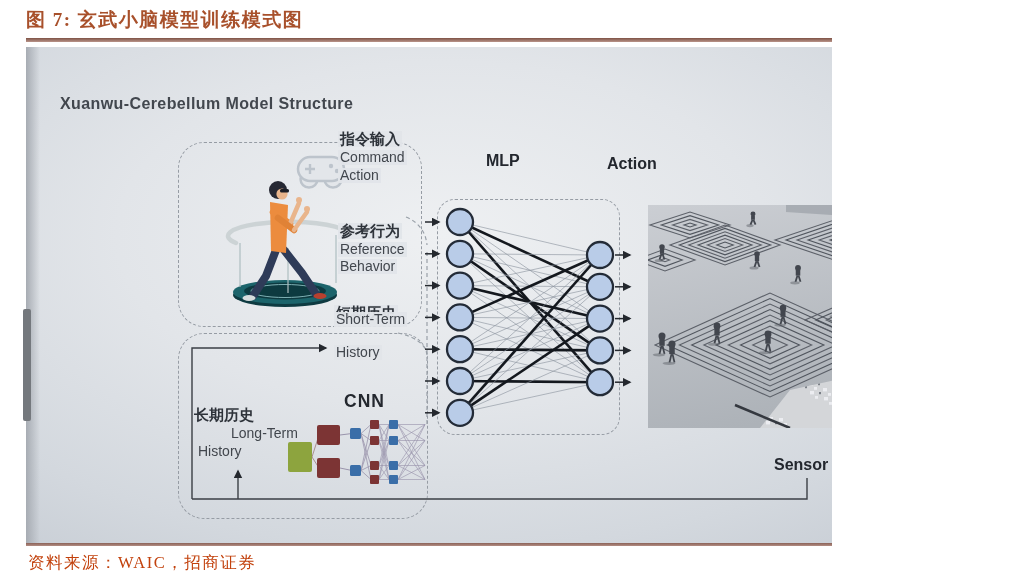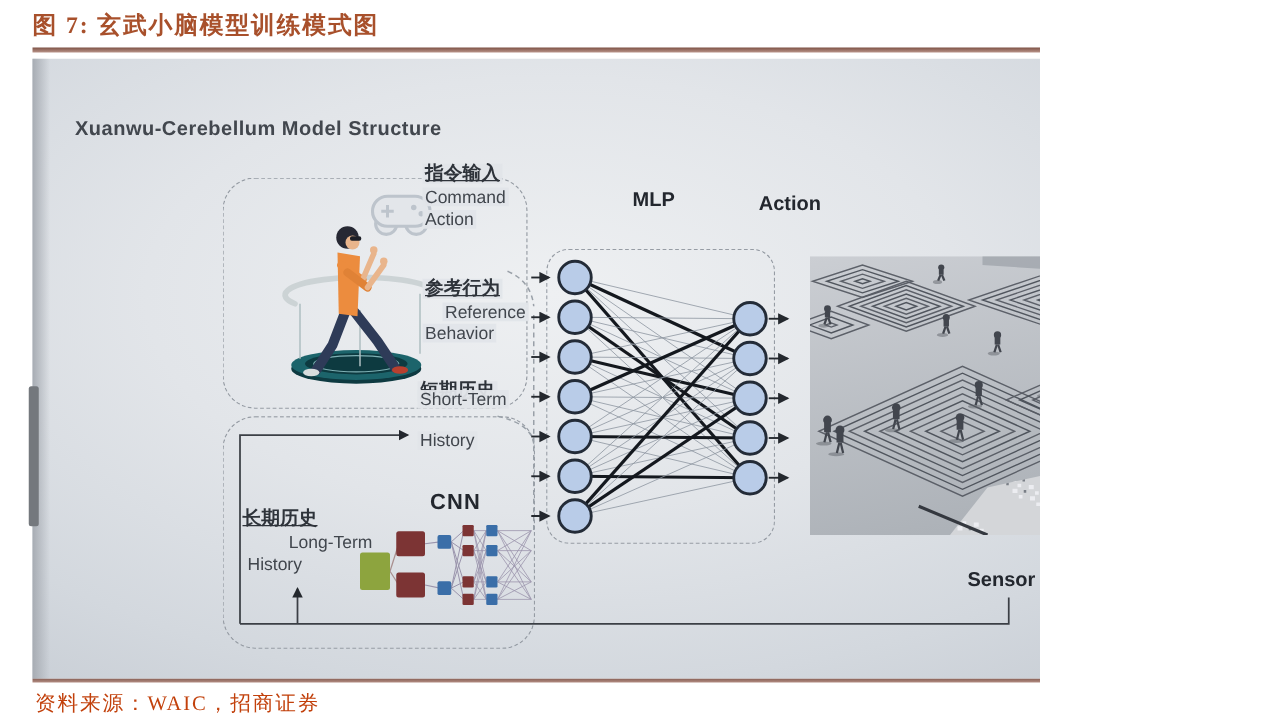--- a/index.html
+++ b/index.html
@@ -22,21 +22,21 @@
         background:linear-gradient(90deg,rgba(170,176,190,0),rgba(150,156,172,.55));}
   .left-strip{position:absolute;left:0;top:0;width:14px;height:100%;
         background:linear-gradient(90deg,#a7acb3,rgba(167,172,179,0));}
   .door-handle{position:absolute;left:-3px;top:262px;width:8px;height:112px;background:#74787d;border-radius:2px;}
   .dbox{position:absolute;border:1.6px dashed #969ca4;background:transparent;}
   .b1{left:152px;top:95px;width:242px;height:183px;border-radius:26px;}
   .b2{left:152px;top:286px;width:248px;height:184px;border-radius:26px;}
   .mlpbox{left:411px;top:152px;width:181px;height:234px;border-radius:18px;}
   .diagram{position:absolute;left:0;top:0;width:990px;height:496px;pointer-events:none;}
   .lb{position:absolute;white-space:nowrap;line-height:1.05;}
-  .zh{font-weight:700;font-size:15px;color:#2e333a;text-decoration:underline;}
+  .zh{font-weight:700;font-size:15px;color:#2e333a;}
   .en{font-size:14px;color:#41464d;}
   .bg{background:rgba(226,229,233,.95);padding:0 2px;}
   .h-zh{font-weight:700;font-size:21px;letter-spacing:1px;color:#363b42;}
   .h-en{font-weight:700;font-size:16px;letter-spacing:.4px;color:#42474e;}
   .big{font-weight:700;font-size:16px;color:#23272e;}
   .cnnlb{font-weight:700;font-size:17.5px;color:#23272e;letter-spacing:1px;}
 </style>
 </head>
 <body>
 
@@ -457,32 +457,32 @@
         </g>
     </svg>
 
     <div class="lb h-en" style="left:34px;top:49px;">Xuanwu-Cerebellum Model Structure</div>
 
     <div class="lb zh bg" style="left:312px;top:84px;">指令输入</div>
     <div class="lb en bg" style="left:312px;top:103px;">Command</div>
     <div class="lb en bg" style="left:312px;top:121px;">Action</div>
 
     <div class="lb zh bg" style="left:312px;top:176px;">参考行为</div>
-    <div class="lb en bg" style="left:312px;top:195px;margin-left:16px;">Reference</div>
+    <div class="lb en bg" style="left:312px;top:195px;">Reference</div>
     <div class="lb en bg" style="left:312px;top:212px;">Behavior</div>
 
     <div class="lb zh bg" style="left:308px;top:258px;">短期历史</div>
     <div class="lb en bg" style="left:308px;top:265px;">Short-Term</div>
     <div class="lb en bg" style="left:308px;top:298px;">History</div>
 
     <div class="lb zh" style="left:168px;top:360px;">长期历史</div>
     <div class="lb en" style="left:172px;top:379px;margin-left:33px;">Long-Term</div>
     <div class="lb en" style="left:172px;top:397px;">History</div>
 
     <div class="lb cnnlb" style="left:318px;top:345px;">CNN</div>
-    <div class="lb big" style="left:480px;top:106px;">MLP</div>
+    <div class="lb big" style="left:460px;top:106px;">MLP</div>
     <div class="lb big" style="left:581px;top:109px;">Action</div>
     <div class="lb big" style="left:748px;top:410px;">Sensor</div>
   </div>
 
   <div class="bottom-rule"></div>
   <div class="source-line">资料来源：WAIC，招商证券</div>
 </div>
 
 </body></html>

